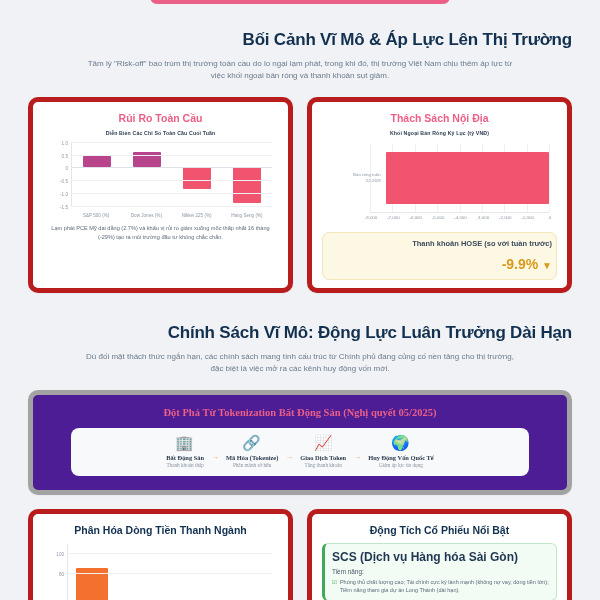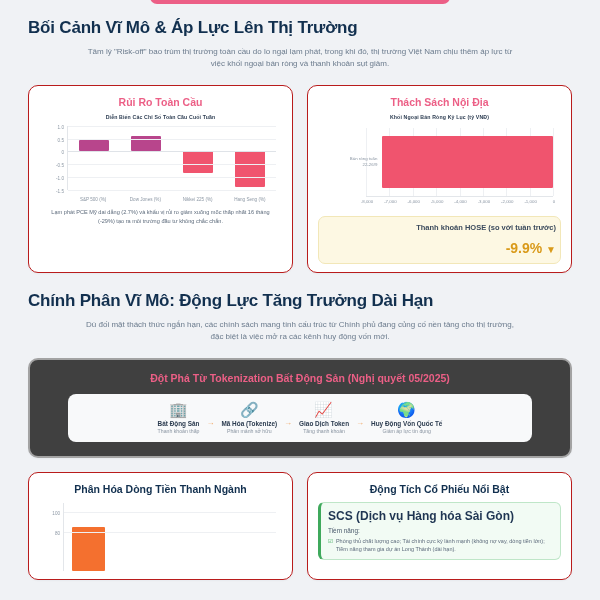--- a/index.html
+++ b/index.html
@@ -15,45 +15,45 @@
   .topbar {
     position: absolute;
     top: -10px; left: 150px;
     width: 300px; height: 14px;
     background: #ec5f86;
     border-radius: 8px;
   }
 
   .section { padding: 0 28px; }
   .sec-title {
-    text-align: left;
+    text-align: right;
     font-size: 17px;
     font-weight: bold;
     color: #12304f;
     letter-spacing: -0.2px;
-    margin-top: 18px;
+    margin-top: 30px;
   }
   .sec-sub {
     text-align: center;
     font-size: 8px;
     line-height: 1.55;
     color: #6b7b8d;
     margin: 8px auto 0;
     max-width: 430px;
   }
 
   .grid2 {
     display: flex;
     gap: 14px;
     margin-top: 14px;
     padding: 0 28px;
   }
   .card {
     background: #ffffff;
-    border: 1px solid #b91c1c;
+    border: 5px solid #b91c1c;
     border-radius: 10px;
     flex: 1;
     padding: 10px 10px 8px;
     box-shadow: 0 1px 2px rgba(20,40,70,0.04);
   }
   .card-title {
     text-align: center;
     font-size: 10.5px;
     font-weight: bold;
     color: #ec5f86;
@@ -156,25 +156,26 @@
   .kpi-label { font-size: 7.5px; font-weight: bold; color: #3b4a5c; }
   .kpi-value {
     font-size: 14px; font-weight: bold;
     color: #d99a1a; margin-top: 8px;
   }
   .kpi-value .arrow { font-size: 10px; }
 
   
   .flowcard {
     margin: 14px 28px 0;
-    background: #404040;
-    border: 2px solid #a3a3a3;
+    background: #4c1d95;
+    border: 5px solid #a3a3a3;
     border-radius: 10px;
     padding: 12px 14px 14px;
     box-shadow: 0 1px 2px rgba(20,40,70,0.04);
+    font-family: Liberation Serif, serif;
   }
   .flow-title {
     text-align: center; font-size: 10.5px; font-weight: bold;
     color: #ec5f86; margin-bottom: 10px;
   }
   .flow {
     display: flex; align-items: center; justify-content: center;
     background: #f8f9fa;
     border-radius: 8px;
     padding: 8px 10px;
@@ -327,21 +328,21 @@
         <div class="kpi-label">Thanh khoản HOSE (so với tuần trước)</div>
         <div class="kpi-value">
           <span>-9.9%</span>
           <span class="arrow">▼</span>
         </div>
       </div>
     </div>
   </div>
 
   <div class="section">
-    <div class="sec-title">Chính Phân Vĩ Mô: Động Lực Tăng Trưởng Dài Hạn</div>
+    <div class="sec-title">Chính Sách Vĩ Mô: Động Lực Luân Trưởng Dài Hạn</div>
     <div class="sec-sub">Dù đối mặt thách thức ngắn hạn, các chính sách mang tính cấu trúc từ Chính phủ đang củng cố nền tảng cho thị trường, đặc biệt là việc mở ra các kênh huy động vốn mới.</div>
   </div>
 
   <div class="flowcard">
     <div class="flow-title">Đột Phá Từ Tokenization Bất Động Sản (Nghị quyết 05/2025)</div>
     <div class="flow" id="flowsteps">
         <div class="step">
           <div class="emoji">🏢</div>
           <div class="s-title">Bất Động Sản</div>
           <div class="s-sub">Thanh khoản thấp</div>

